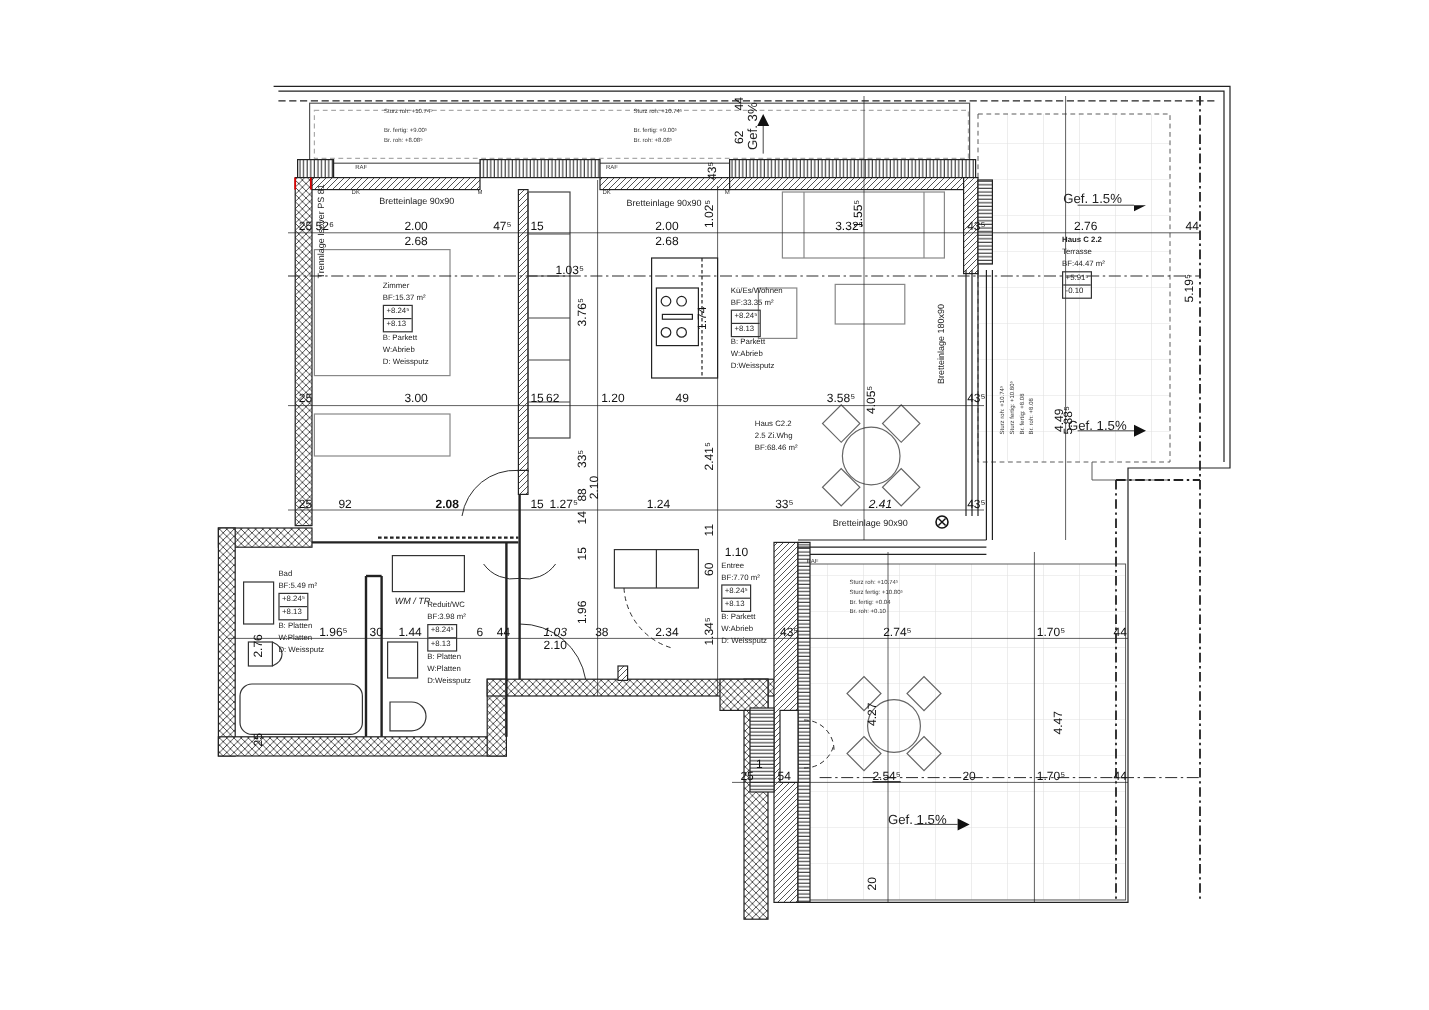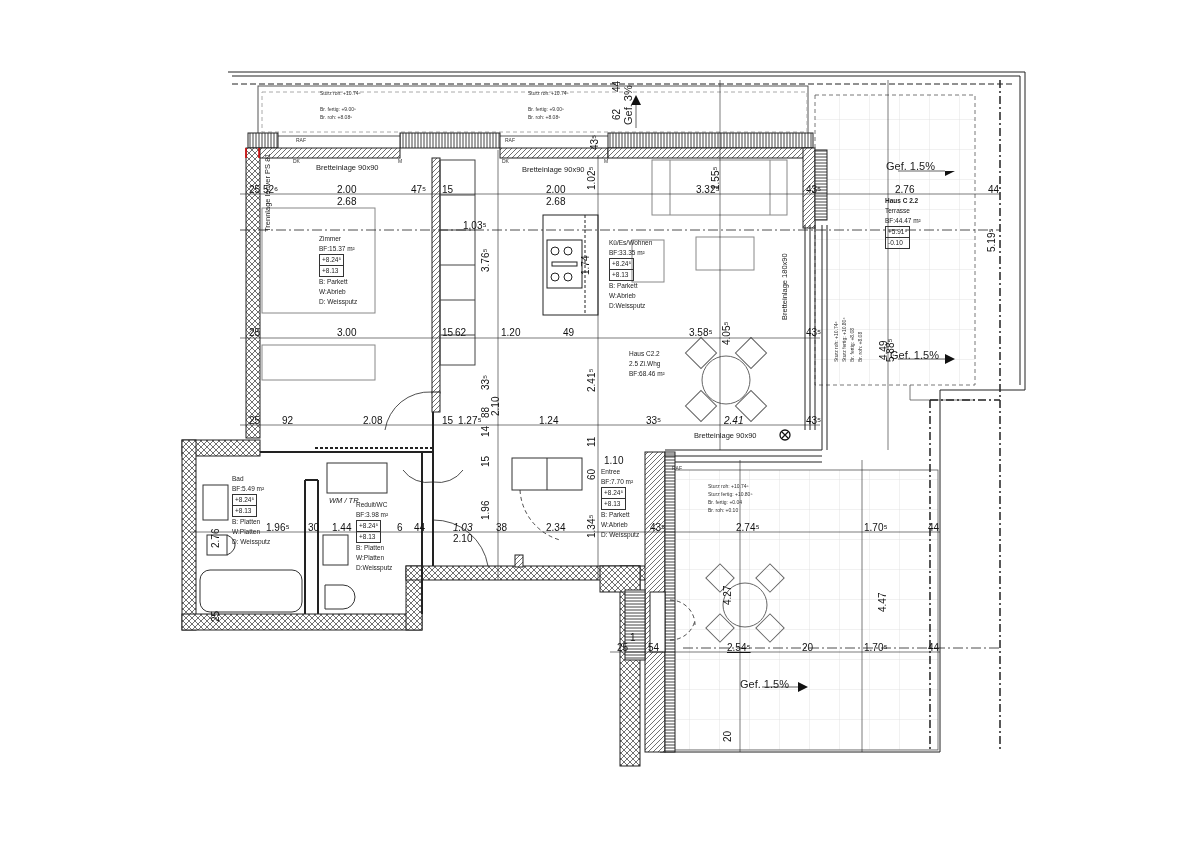--- a/index.html
+++ b/index.html
@@ -355,21 +355,21 @@
 <div class="dim" style="left:337px;top:328px;">3.00</div>
 <div class="dim" style="left:442px;top:328px;">15</div>
 <div class="dim" style="left:455px;top:328px;">62</div>
 <div class="dim" style="left:501px;top:328px;">1.20</div>
 <div class="dim" style="left:563px;top:328px;">49</div>
 <div class="dim" style="left:689px;top:328px;">3.58⁵</div>
 <div class="dim" style="left:806px;top:328px;">43⁵</div>
 
 <div class="dim" style="left:249px;top:416px;">25</div>
 <div class="dim" style="left:282px;top:416px;">92</div>
-<div class="dim" style="left:363px;top:416px;">2.08</div>
+<div class="dim" style="left:363px;top:416px;font-weight:bold;">2.08</div>
 <div class="dim" style="left:442px;top:416px;">15</div>
 <div class="dim" style="left:458px;top:416px;">1.27⁵</div>
 <div class="dim" style="left:539px;top:416px;">1.24</div>
 <div class="dim" style="left:604px;top:416px;margin-top:40px;">1.10</div>
 <div class="dim" style="left:646px;top:416px;">33⁵</div>
 <div class="dim" style="left:724px;top:416px;font-style:italic;">2.41</div>
 <div class="dim" style="left:806px;top:416px;">43⁵</div>
 
 <div class="dim" style="left:266px;top:523px;">1.96⁵</div>
 <div class="dim" style="left:308px;top:523px;">30</div>

